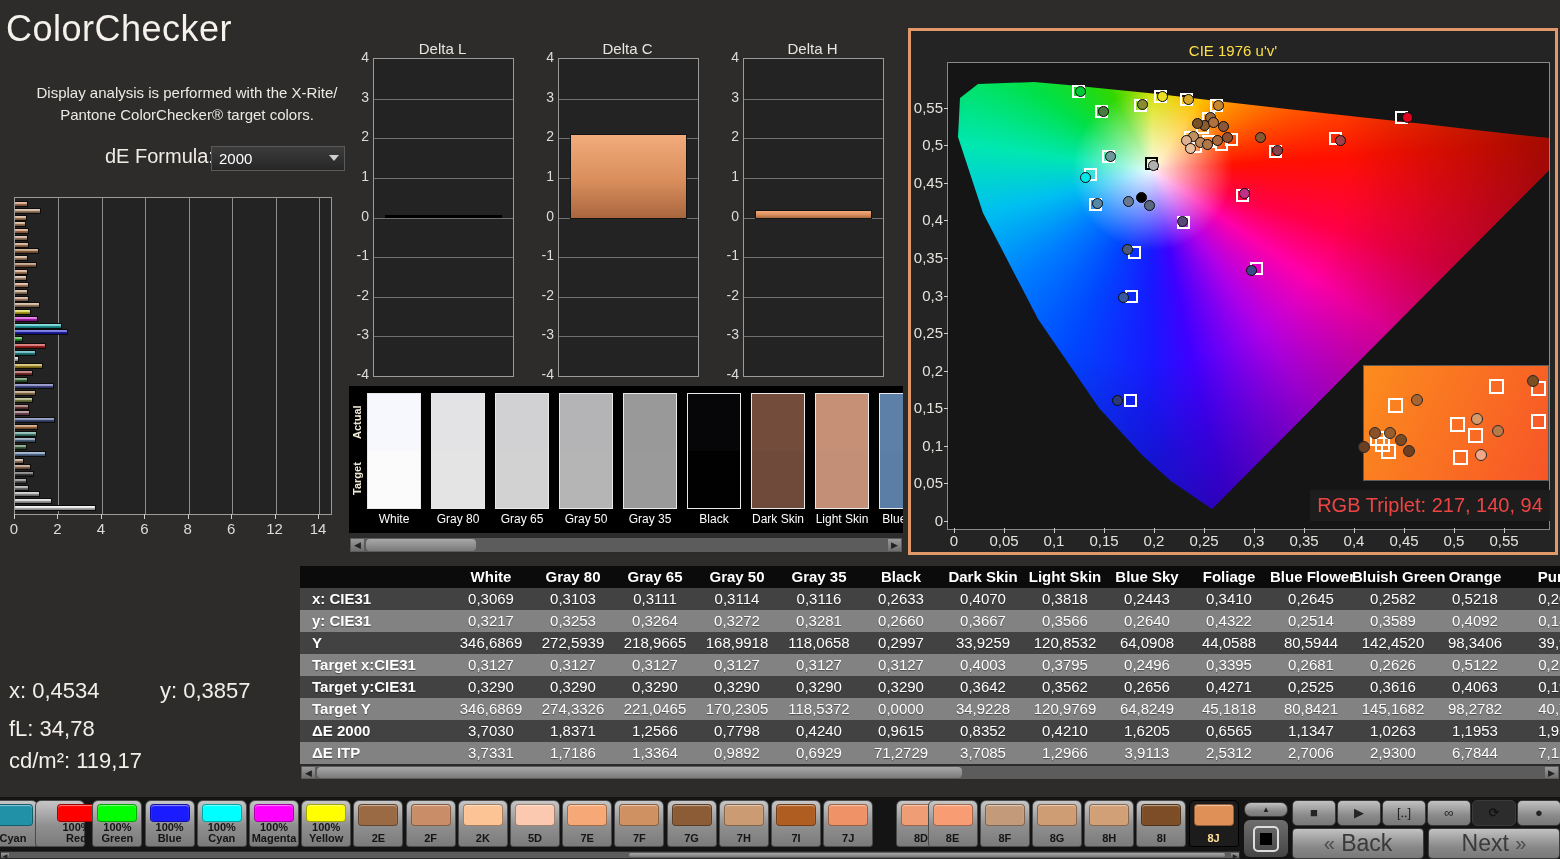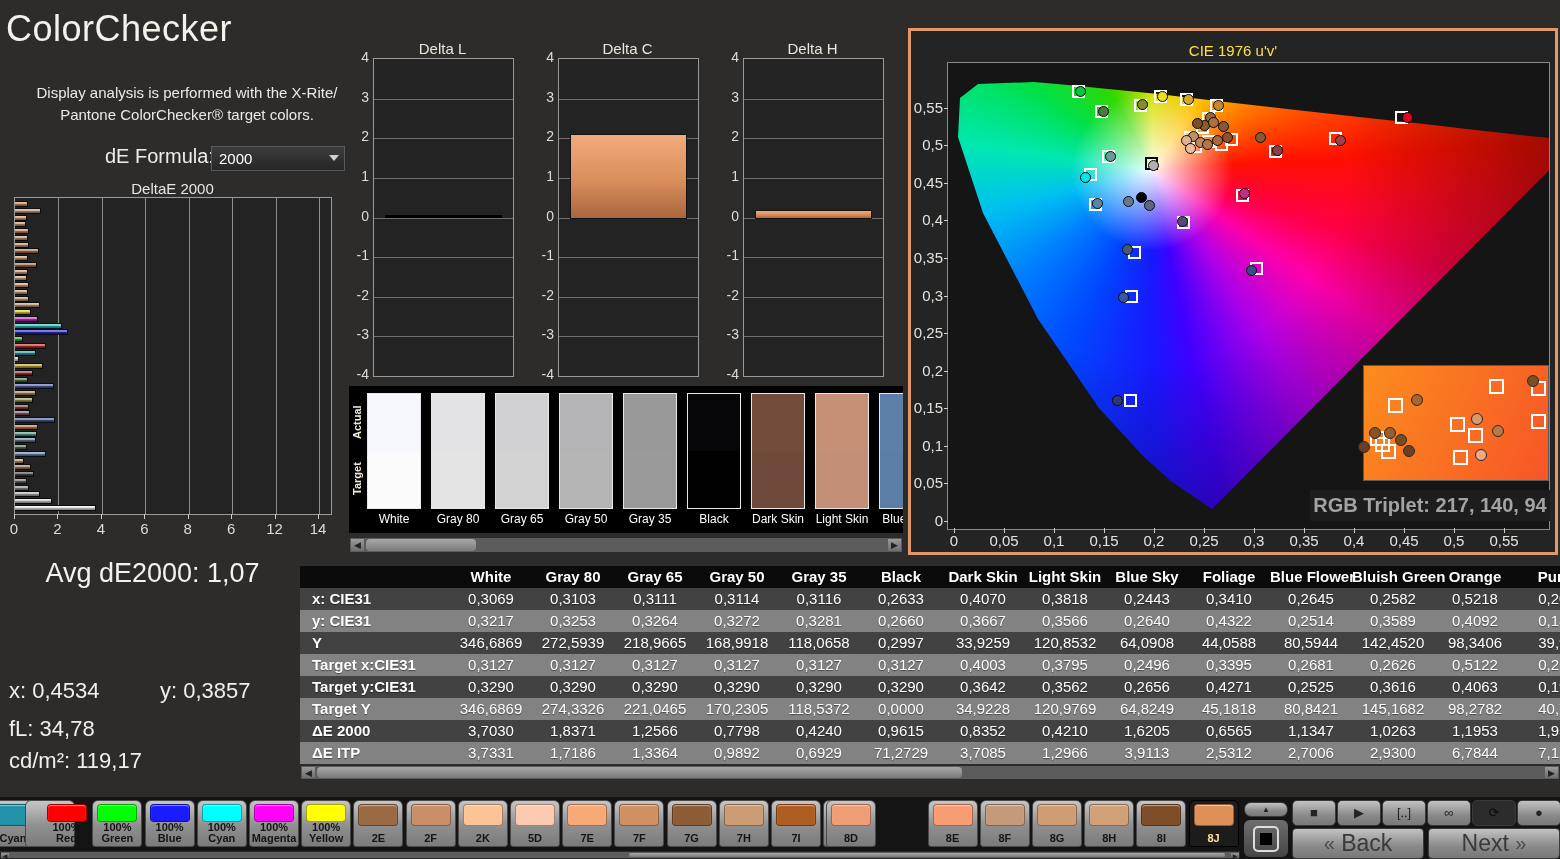--- a/index.html
+++ b/index.html
@@ -62,21 +62,21 @@
   .cie-ytick{position:absolute;left:33px;width:4px;height:1px;background:#cfcfcf;}
   .cie-xlabel{position:absolute;top:501px;width:40px;text-align:center;font-size:15px;color:#e4e2dc;}
   .cie-xtick{position:absolute;top:497px;width:1px;height:5px;background:#cfcfcf;}
   .cie-square{position:absolute;width:13px;height:13px;border:2px solid #fff;box-sizing:border-box;}
   .cie-circle{position:absolute;width:11px;height:11px;border-radius:50%;border:1px solid #0a0a0a;box-sizing:border-box;}
   #cie-inset{left:452px;top:334px;width:186px;height:116px;border:1px solid #5a5a5a;box-sizing:border-box;
      background:linear-gradient(115deg,#fc8c1e,#f75527);}
   .in-square{position:absolute;width:15px;height:15px;border:2px solid #fff;box-sizing:border-box;}
   .in-circle{position:absolute;width:12px;height:12px;border-radius:50%;border:1px solid #2a2a2a;box-sizing:border-box;}
   #rgb-label{left:399px;top:459px;width:240px;height:31px;background:#1d1d1d;text-align:center;
-     font-size:20px;line-height:31px;color:#a3a3a3;font-weight:bold;}
+     font-size:20px;line-height:31px;color:#ef4444;}
   
   .stat-big{font-size:27px;color:#f5f2ec;}
   .stat-mid{font-size:22px;color:#f2efe9;}
   
   #table{left:300px;top:566px;width:1260px;height:198px;background:#111;overflow:hidden;font-size:15px;}
   .trow{display:flex;height:22px;line-height:22px;white-space:nowrap;}
   .trow.head{background:#0b0b0b;}
   .trow.odd{background:#424242;}
   .trow.even{background:#828282;}
   .tcell{width:82px;flex:0 0 82px;text-align:center;color:#fff;text-shadow:0 1px 1px rgba(0,0,0,.45);}
@@ -113,21 +113,20 @@
   <div class="abs" id="desc">
     <span>Display analysis is performed with the X-Rite/</span><br>
     <span>Pantone ColorChecker® target colors.</span>
   </div>
   <div class="abs" id="de-formula-label">dE Formula:</div>
   <div class="abs" id="de-formula">
     <span>2000</span>
     <span class="arrow"></span>
   </div>
 
-  <div class="abs" id="de-title">DeltaE 2000</div>
   <div class="abs" id="de-plot">
       <div class="de-grid" style="left: 13.7457%;"></div>
       <div class="de-grid" style="left: 27.4914%;"></div>
       <div class="de-grid" style="left: 41.2371%;"></div>
       <div class="de-grid" style="left: 54.9828%;"></div>
       <div class="de-grid" style="left: 68.7285%;"></div>
       <div class="de-grid" style="left: 82.4742%;"></div>
       <div class="de-grid" style="left: 96.2199%;"></div>
       <div class="de-bars">
         <div class="de-bar" style="width: 3.78007%; background: rgb(210, 138, 92);"></div>
@@ -447,21 +446,20 @@
       <div class="cie-xlabel" style="left: 423px;">0,4</div>
       <div class="cie-xtick" style="left: 443px;"></div>
       <div class="cie-xlabel" style="left: 473px;">0,45</div>
       <div class="cie-xtick" style="left: 493px;"></div>
       <div class="cie-xlabel" style="left: 523px;">0,5</div>
       <div class="cie-xtick" style="left: 543px;"></div>
       <div class="cie-xlabel" style="left: 573px;">0,55</div>
       <div class="cie-xtick" style="left: 593px;"></div>
     </div>
 
-  <div class="abs stat-big" style="left:0;top:558px;width:305px;text-align:center;">Avg dE2000: 1,07</div>
   <div class="abs stat-mid" style="left:9px;top:678px;">x: 0,4534</div>
   <div class="abs stat-mid" style="left:160px;top:678px;">y: 0,3857</div>
   <div class="abs stat-mid" style="left:9px;top:716px;">fL: 34,78</div>
   <div class="abs stat-mid" style="left:9px;top:748px;">cd/m²: 119,17</div>
 
   <div class="abs" id="table">
       <div class="trow head">
         <div class="tcell label"></div>
         <div class="tcell headc">White</div>
         <div class="tcell headc">Gray 80</div>
@@ -622,21 +620,21 @@
   </div>
 
   <div class="abs" id="toolbar-bg"></div>
   <div id="toolbar">
       <div class="abs tb-btn" style="left: -12px;">
         <div class="tb-patch" style="background: rgb(33, 145, 168);"></div>
         <div class="tb-labels">
           <div class="tb-line">Cyan</div>
         </div>
       </div>
-      <div class="abs tb-btn" style="left: 25px; padding-left: 33px;">
+      <div class="abs tb-btn" style="left: 35px; padding-left: 33px;">
         <div class="tb-patch" style="background: rgb(254, 0, 0);"></div>
         <div class="tb-labels">
           <div class="tb-line">100% Red</div>
         </div>
       </div>
       <div class="abs tb-btn" style="left: 92.4px;">
         <div class="tb-patch" style="background: rgb(1, 255, 1);"></div>
         <div class="tb-labels">
           <div class="tb-line">100%</div>
           <div class="tb-line">Green</div>
@@ -723,21 +721,21 @@
         <div class="tb-labels">
           <div class="tb-line">7I</div>
         </div>
       </div>
       <div class="abs tb-btn" style="left: 823.2px;">
         <div class="tb-patch" style="background: rgb(239, 146, 103);"></div>
         <div class="tb-labels">
           <div class="tb-line">7J</div>
         </div>
       </div>
-      <div class="abs tb-btn" style="left: 826px;">
+      <div class="abs tb-btn" style="left: 896px;">
         <div class="tb-patch" style="background: rgb(238, 157, 117);"></div>
         <div class="tb-labels">
           <div class="tb-line">8D</div>
         </div>
       </div>
       <div class="abs tb-btn" style="left: 927.6px;">
         <div class="tb-patch" style="background: rgb(248, 157, 115);"></div>
         <div class="tb-labels">
           <div class="tb-line">8E</div>
         </div>

